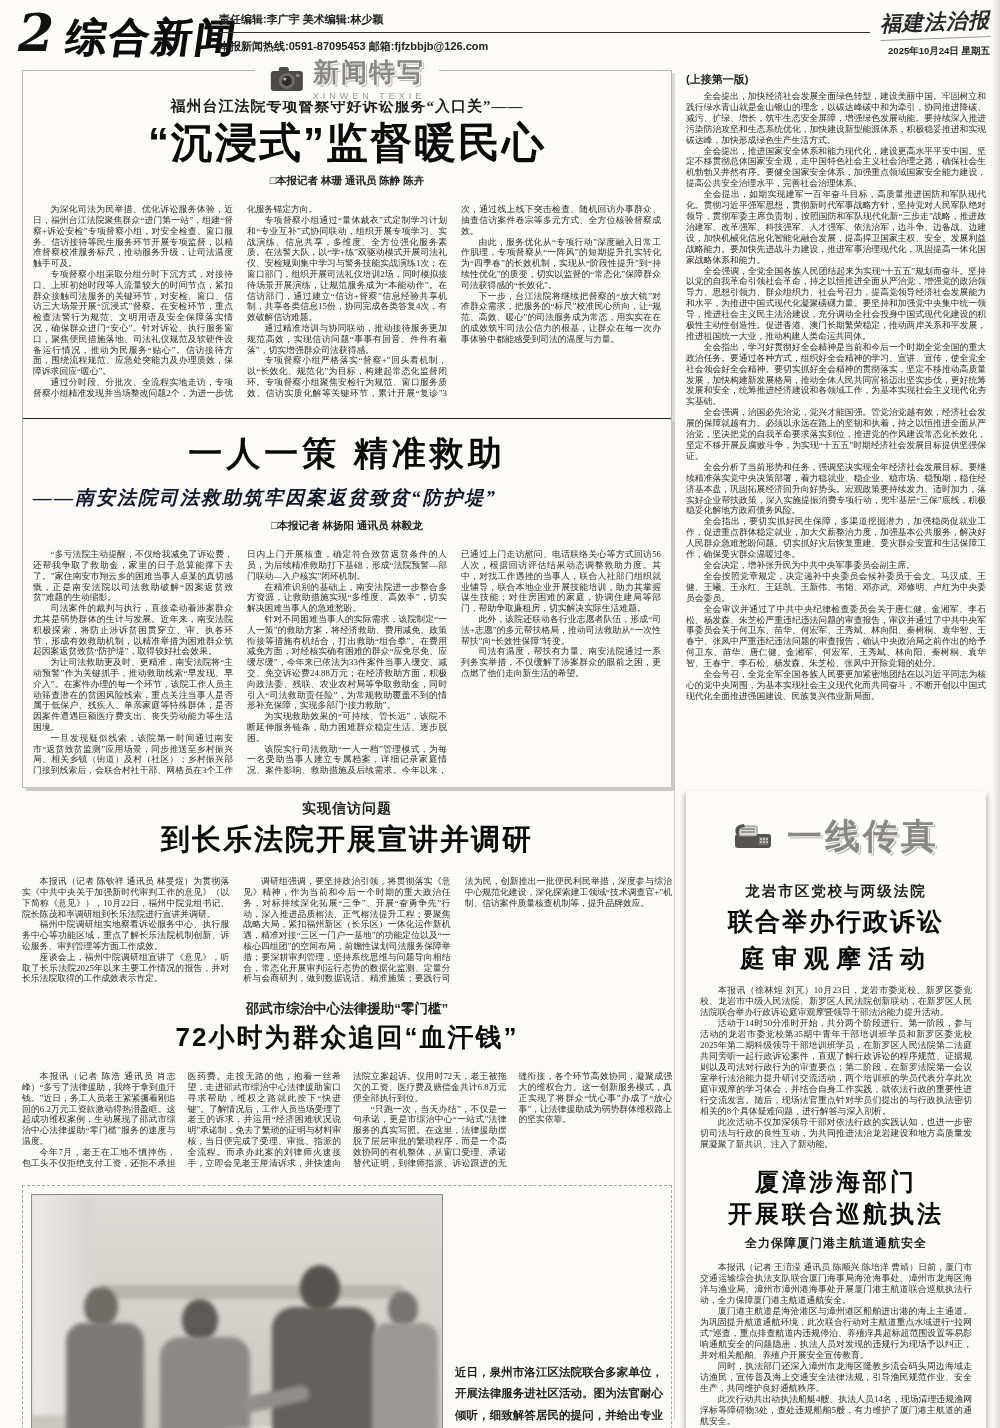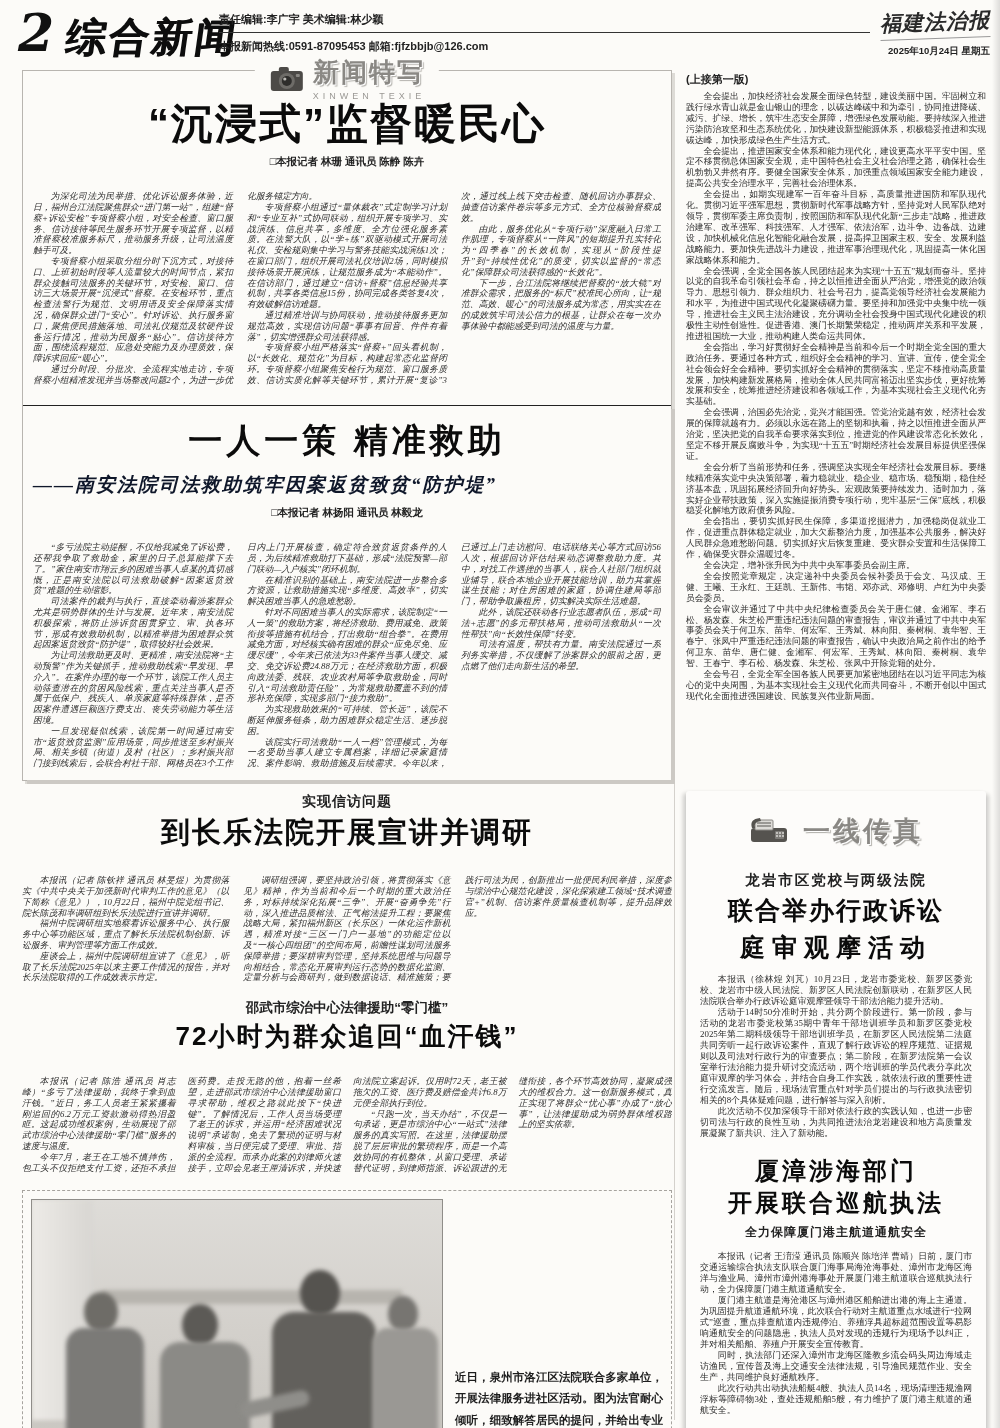--- a/index.html
+++ b/index.html
@@ -37,21 +37,21 @@
   .badge-title { font-family:Liberation Sans, sans-serif; font-weight:900; font-size:26px; color:#8a8884;
                  letter-spacing:2px; text-shadow:1px 1px 0 #fff,2px 2px 1px #b5b3ae; }
   .badge-sub { font-family:"Liberation Sans",sans-serif; font-size:9px; letter-spacing:4px; color:#9a9894; margin-top:1px; }
 
   .kicker { text-align:center; font-weight:bold; font-size:15px; letter-spacing:1px; color:#1c1c1c; }
   .headline1 { text-align:center; font-family:"Liberation Sans",sans-serif; font-weight:900; font-size:42px;
                letter-spacing:2px; color:#0b0b0b; margin-top:4px; line-height:1.1; }
   .byline { text-align:center; font-family:"Liberation Sans",sans-serif; font-weight:bold; font-size:10.5px;
             color:#222; margin-top:8px; }
 
-  .art-body { margin-top:22px; text-align:justify;font-style:italic; }
+  .art-body { margin-top:16px; text-align:justify; }
   .art-body p { text-indent:2em; text-align:justify; }
   .cols3 { column-count:3; column-gap:14px; column-fill:auto; }
   .cols4 { column-count:4; column-gap:12px; column-fill:auto; }
   .fs-news  { font-size:8.8px; line-height:10.8px; color:#2b2b2b; }
 
   #a1-body { height:204px; overflow:hidden; }
 
   .card2 { margin:10px -10px 0 -10px; border-top:1px solid #222; background:#fcfbf8;
            box-shadow:4px 4px 0 #ccc9c4; padding:12px 10px 10px 10px; }
   .headline2 { text-align:center; font-family:"Liberation Sans",sans-serif; font-weight:900; font-size:34px;
@@ -95,21 +95,21 @@
 
   
   .cont-lead { font-family:"Liberation Sans",sans-serif; font-weight:bold; font-size:11px; margin-bottom:4px; }
   .cont-body { font-size:8.8px; line-height:10.9px; color:#2b2b2b; height:684px; overflow:hidden; }
   .cont-body p { text-indent:2em; text-align:justify; }
 
   .fax-card { margin-top:16px; position:relative; background:#fdfcfa; height:650px; overflow:hidden;
               box-shadow:-3px 2px 4px rgba(0,0,0,.18), 3px 3px 4px rgba(0,0,0,.18); padding:16px 14px 0 14px;
               border-radius:3px; }
   .fax-badge { display:flex; justify-content:center; align-items:center; gap:10px; margin-top:6px; }
-  .fax-title { font-family:"Liberation Sans",sans-serif; font-weight:900; font-size:27px; color:#8a8884;
+  .fax-title { font-family:"Liberation Sans",sans-serif; font-weight:900; font-size:35px; color:#8a8884;
                letter-spacing:3px; text-shadow:1px 1px 0 #fff,2px 2px 1px #b0aea9; }
   .a5 { margin-top:22px; }
   .kicker5 { text-align:center; font-weight:bold; font-size:14.5px; letter-spacing:2px; }
   .headline5 { text-align:center; font-family:"Liberation Sans",sans-serif; font-weight:900; font-size:25px;
                color:#0b0b0b; letter-spacing:2px; margin-top:4px; }
   .headline5.sp { letter-spacing:7px; }
   .rc-body { margin-top:10px; font-size:8.9px; line-height:11px; color:#2b2b2b; }
   .rc-body p { text-indent:2em; text-align:justify; }
   .a6 { margin-top:16px; }
   .headline6 { text-align:center; font-family:"Liberation Sans",sans-serif; font-weight:900; font-size:24px;
@@ -150,20 +150,21 @@
           <circle cx="16" cy="16" r="1.6" fill="#bdbbb6"></circle>
           <rect x="27" y="11" width="4" height="3" rx="1" fill="#8b8985"></rect>
         </svg>
         <div class="badge-txt">
           <div class="badge-title">新闻特写</div>
           <div class="badge-sub">XINWEN TEXIE</div>
         </div>
       </div>
 
       <div>
+        <div class="kicker">福州台江法院专项督察守好诉讼服务“入口关”——</div>
         <div class="headline1">“沉浸式”监督暖民心</div>
         <div class="byline">□本报记者 林珊 通讯员 陈静 陈卉</div>
         <div id="a1-body" class="art-body cols3 fs-news">
             <p>为深化司法为民举措、优化诉讼服务体验，近日，福州台江法院聚焦群众“进门第一站”，组建“督察+诉讼安检”专项督察小组，对安全检查、窗口服务、信访接待等民生服务环节开展专项监督，以精准督察校准服务标尺，推动服务升级，让司法温度触手可及。</p>
             <p>专项督察小组采取分组分时下沉方式，对接待口、上班初始时段等人流量较大的时间节点，紧扣群众接触司法服务的关键环节，对安检、窗口、信访三大场景开展“沉浸式”督察。在安检环节，重点检查法警行为规范、文明用语及安全保障落实情况，确保群众进门“安心”。针对诉讼、执行服务窗口，聚焦便民措施落地、司法礼仪规范及软硬件设备运行情况，推动为民服务“贴心”。信访接待方面，围绕流程规范、应急处突能力及办理质效，保障诉求回应“暖心”。</p>
             <p>通过分时段、分批次、全流程实地走访，专项督察小组精准发现并当场整改问题2个，为进一步优化服务锚定方向。</p>
             <p>专项督察小组通过“量体裁衣”式定制学习计划和“专业互补”式协同联动，组织开展专项学习、实战演练、信息共享，多维度、全方位强化服务素质。在法警大队，以“学+练”双驱动模式开展司法礼仪、安检规则集中学习与警务技能实战演练1次；在窗口部门，组织开展司法礼仪培训2场，同时模拟接待场景开展演练，让规范服务成为“本能动作”。在信访部门，通过建立“信访+督察”信息经验共享机制，共享各类信息15份，协同完成各类答复4次，有效破解信访难题。</p>
             <p>通过精准培训与协同联动，推动接待服务更加规范高效，实现信访问题“事事有回音、件件有着落”，切实增强群众司法获得感。</p>
             <p>专项督察小组严格落实“督察+”回头看机制，以“长效化、规范化”为目标，构建起常态化监督闭环。专项督察小组聚焦安检行为规范、窗口服务质效、信访实质化解等关键环节，累计开展“复诊”3次，通过线上线下突击检查、随机回访办事群众、抽查信访案件卷宗等多元方式、全方位核验督察成效。</p>
             <p>由此，服务优化从“专项行动”深度融入日常工作肌理，专项督察从“一阵风”的短期提升扎实转化为“四季春”的长效机制，实现从“阶段性提升”到“持续性优化”的质变，切实以监督的“常态化”保障群众司法获得感的“长效化”。</p>

